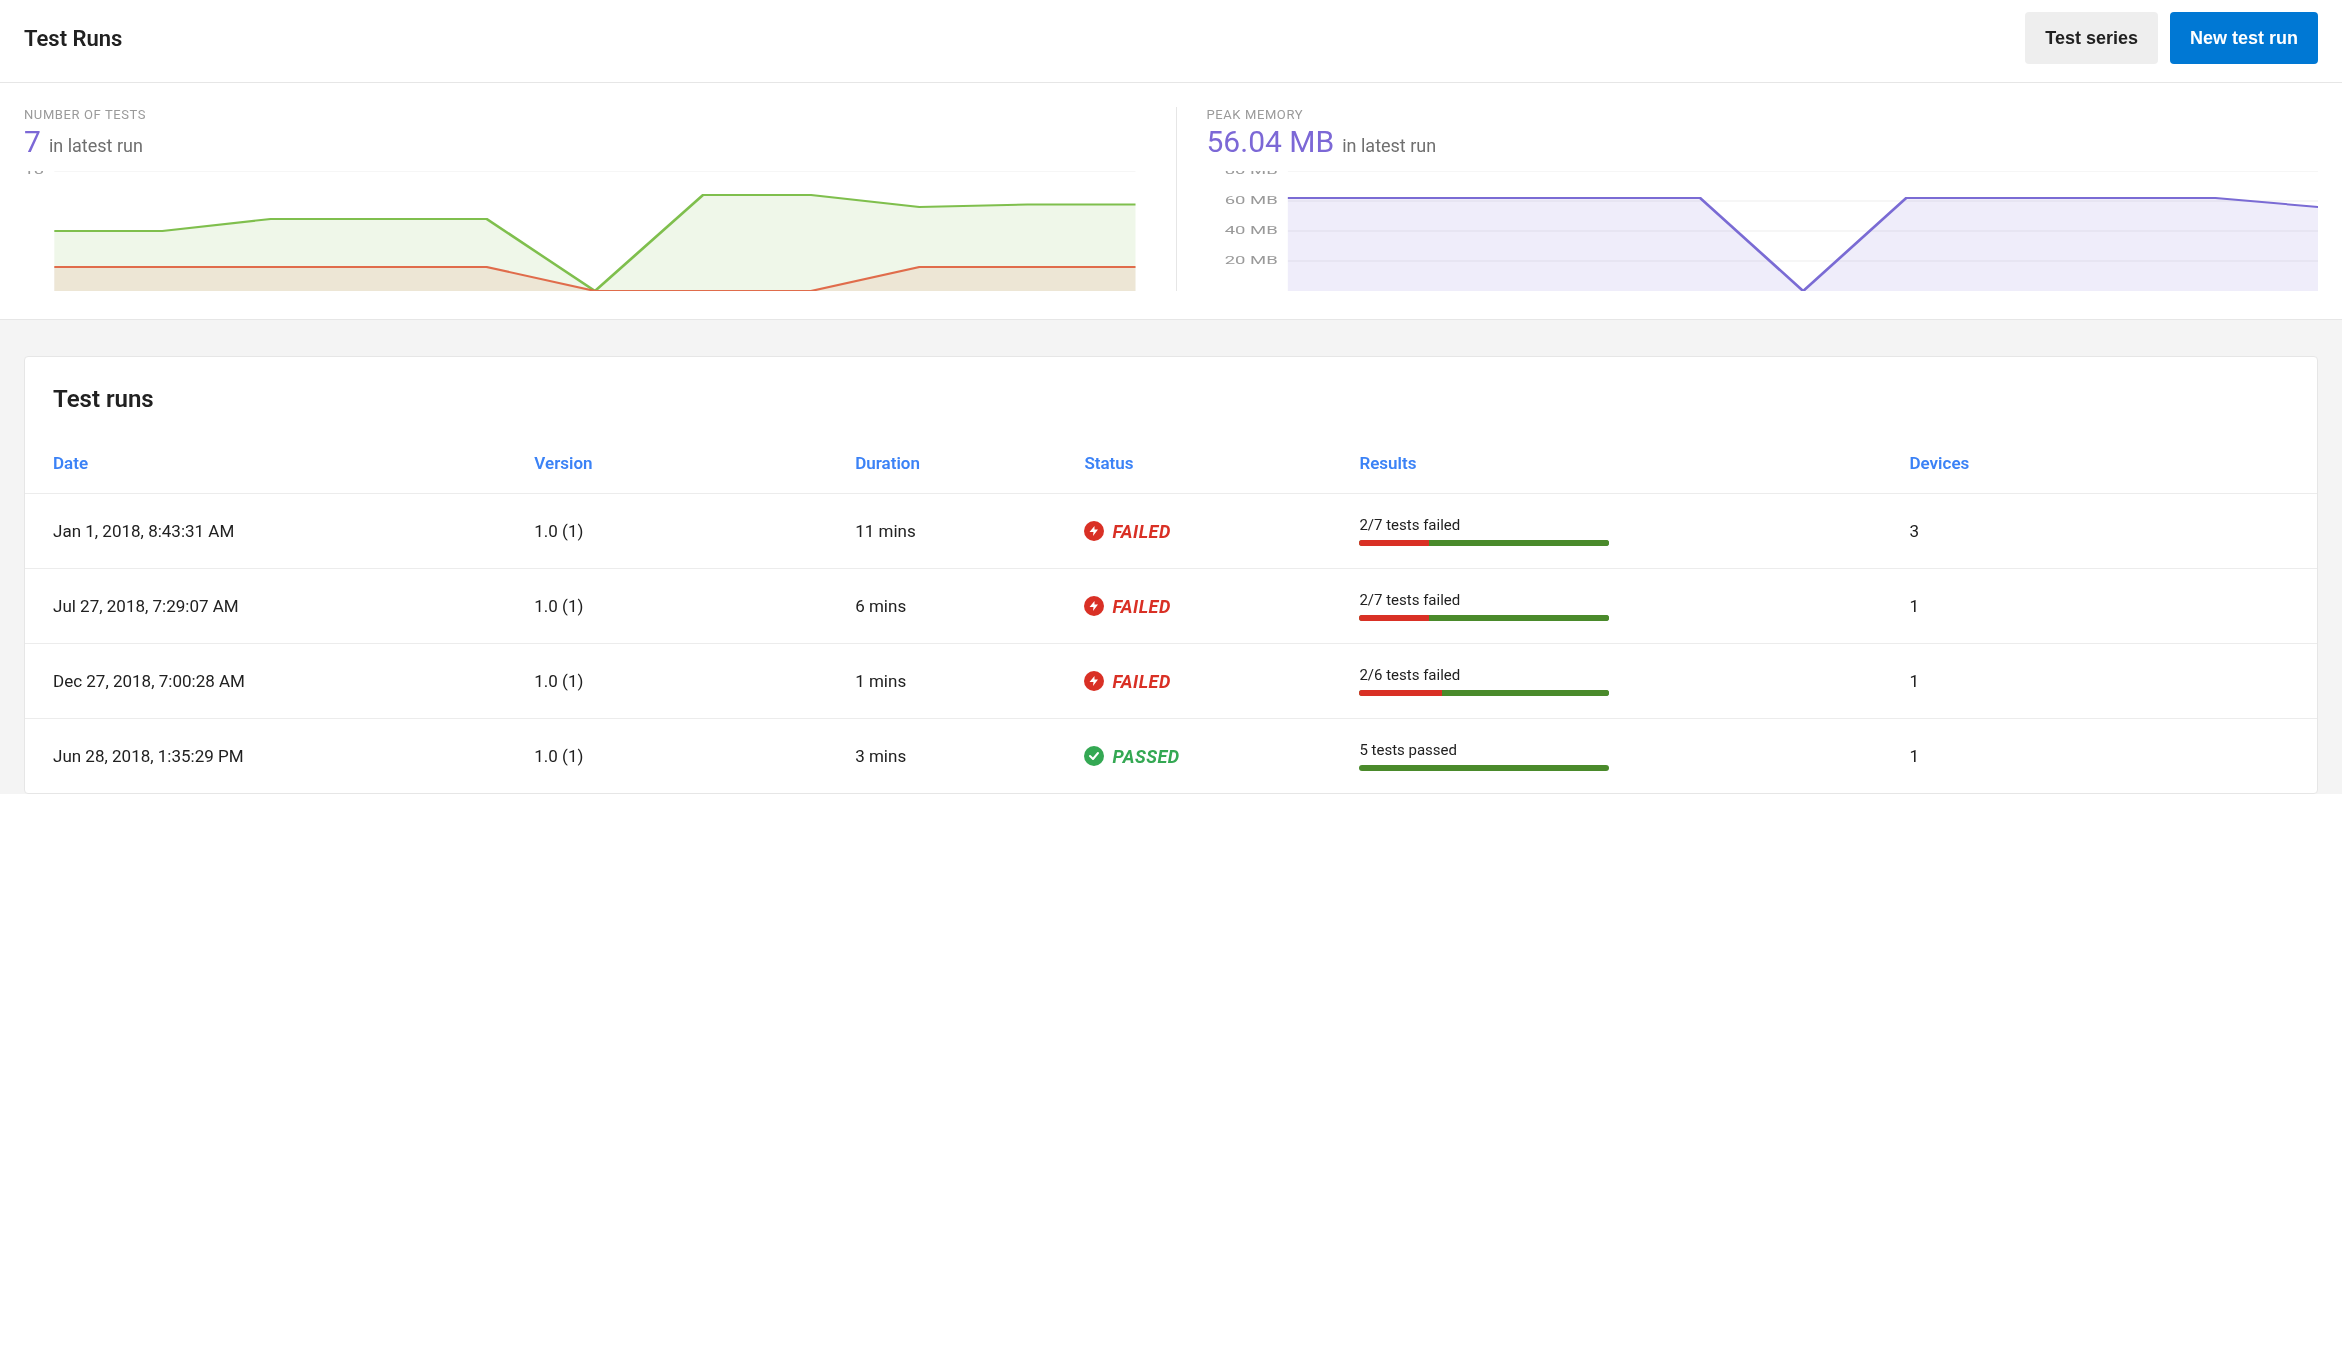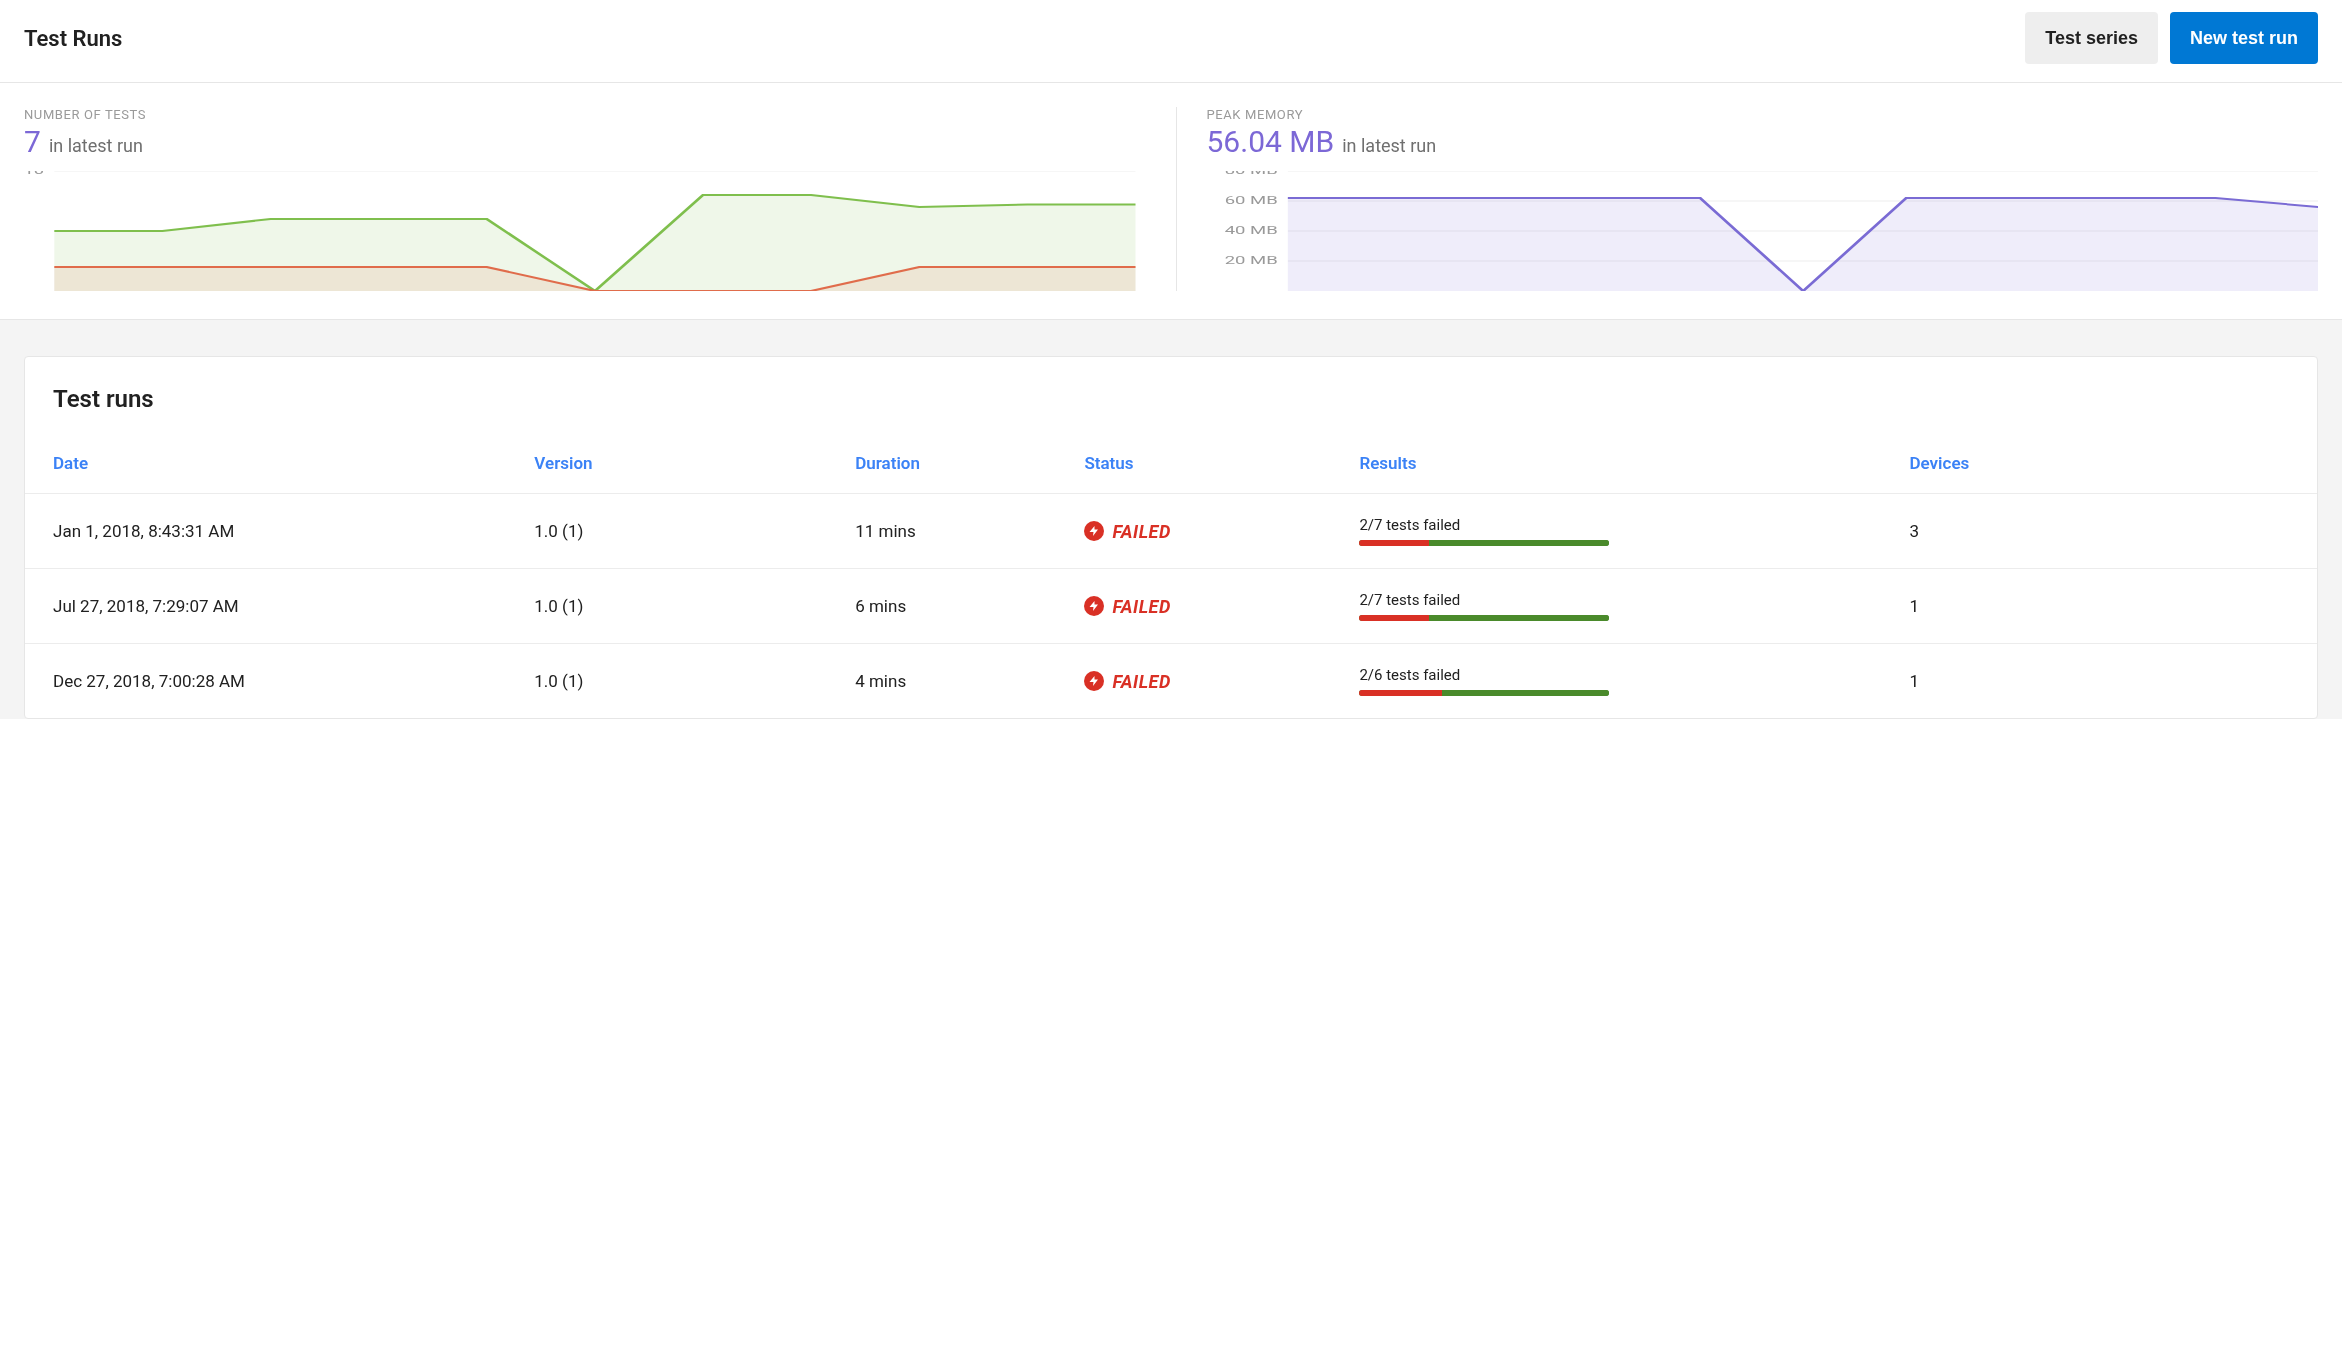--- a/index.html
+++ b/index.html
@@ -280,36 +280,59 @@
         <div class="result-bar">
           <div class="fail-seg" style="width:28%"></div>
           <div class="pass-seg"></div>
         </div>
       </td>
       <td class="col-devices">1</td>
     </tr>
           <tr>
       <td class="col-date">Dec 27, 2018, 7:00:28 AM</td>
       <td class="col-version">1.0 (1)</td>
-      <td class="col-duration">4 mins</td>
+      <td class="col-duration">1 mins</td>
       <td class="col-status">
         <span class="status-cell">
           <span class="status-icon failed">
                   <svg viewBox="0 0 24 24">
                     <path fill="#fff" d="M13 2 L3 14 H11 L10 22 L20 9 H13 Z"></path>
                   </svg>
                 </span>
           <span class="status-text failed">FAILED</span>
         </span>
       </td>
       <td class="col-results">
         <div class="result-text">2/6 tests failed</div>
         <div class="result-bar">
           <div class="fail-seg" style="width:33%"></div>
           <div class="pass-seg"></div>
         </div>
       </td>
       <td class="col-devices">1</td>
     </tr>
+          <tr>
+      <td class="col-date">Jun 28, 2018, 1:35:29 PM</td>
+      <td class="col-version">1.0 (1)</td>
+      <td class="col-duration">3 mins</td>
+      <td class="col-status">
+        <span class="status-cell">
+          <span class="status-icon passed">
+                  <svg viewBox="0 0 24 24">
+                    <path fill="none" stroke="#fff" stroke-width="4" stroke-linecap="round" stroke-linejoin="round" d="M4 12 L10 18 L20 6"></path>
+                  </svg>
+                </span>
+          <span class="status-text passed">PASSED</span>
+        </span>
+      </td>
+      <td class="col-results">
+        <div class="result-text">5 tests passed</div>
+        <div class="result-bar">
+          <div class="fail-seg" style="width:0%"></div>
+          <div class="pass-seg"></div>
+        </div>
+      </td>
+      <td class="col-devices">1</td>
+    </tr>
         </tbody>
     </table>
   </div>
 </div>
 
 </body></html>

